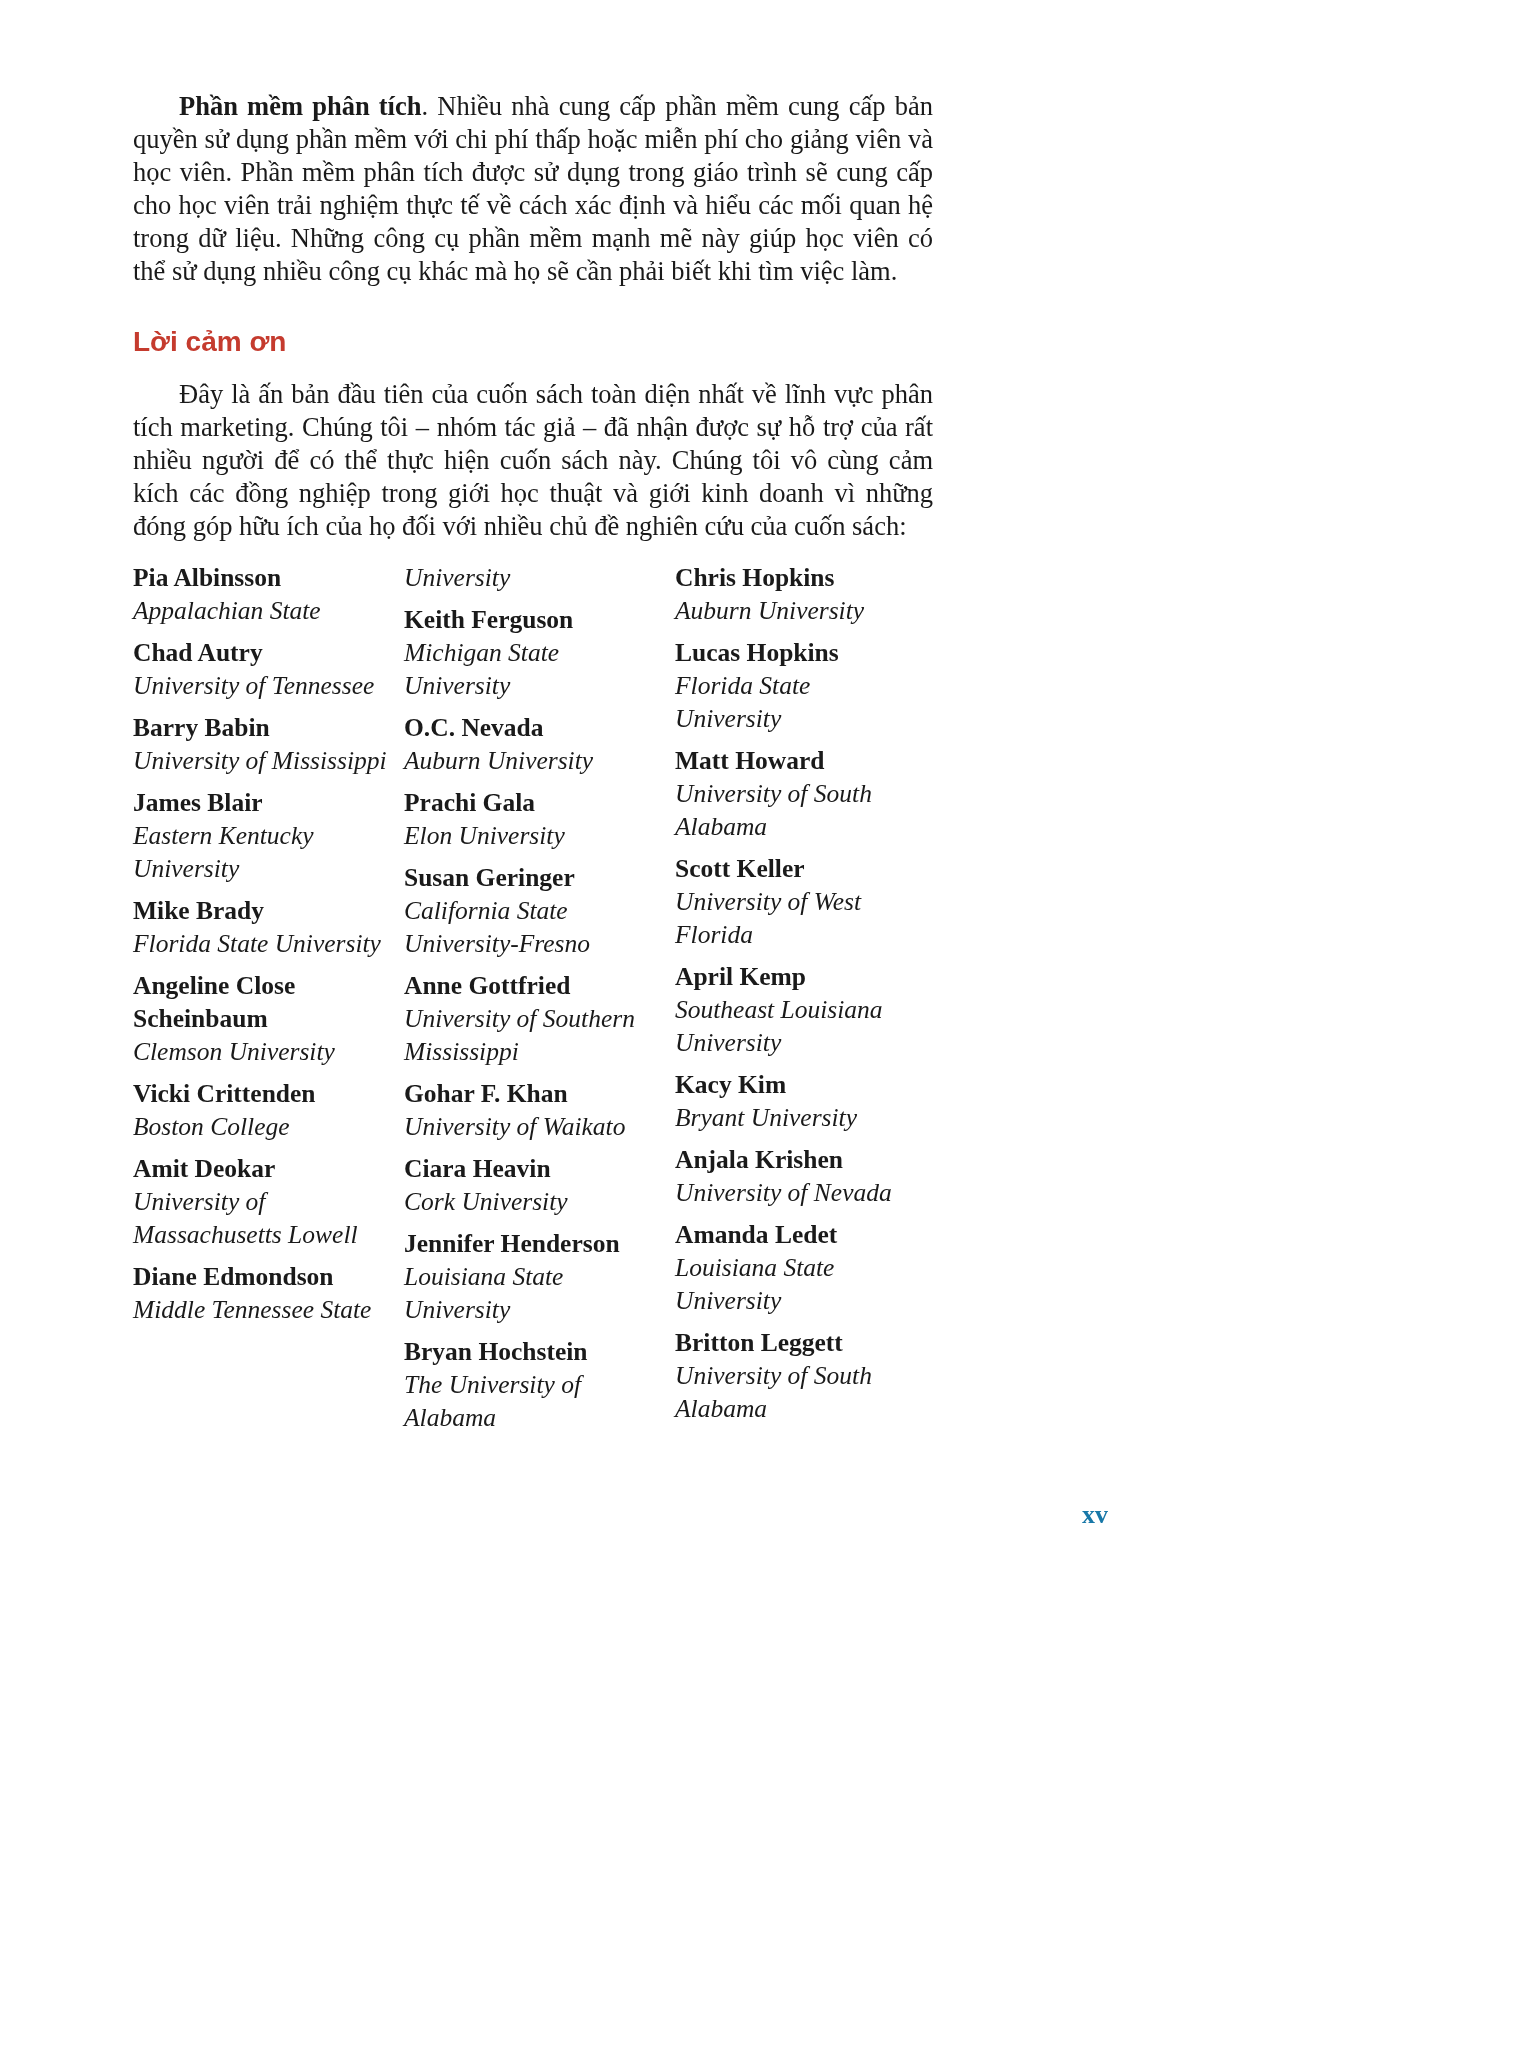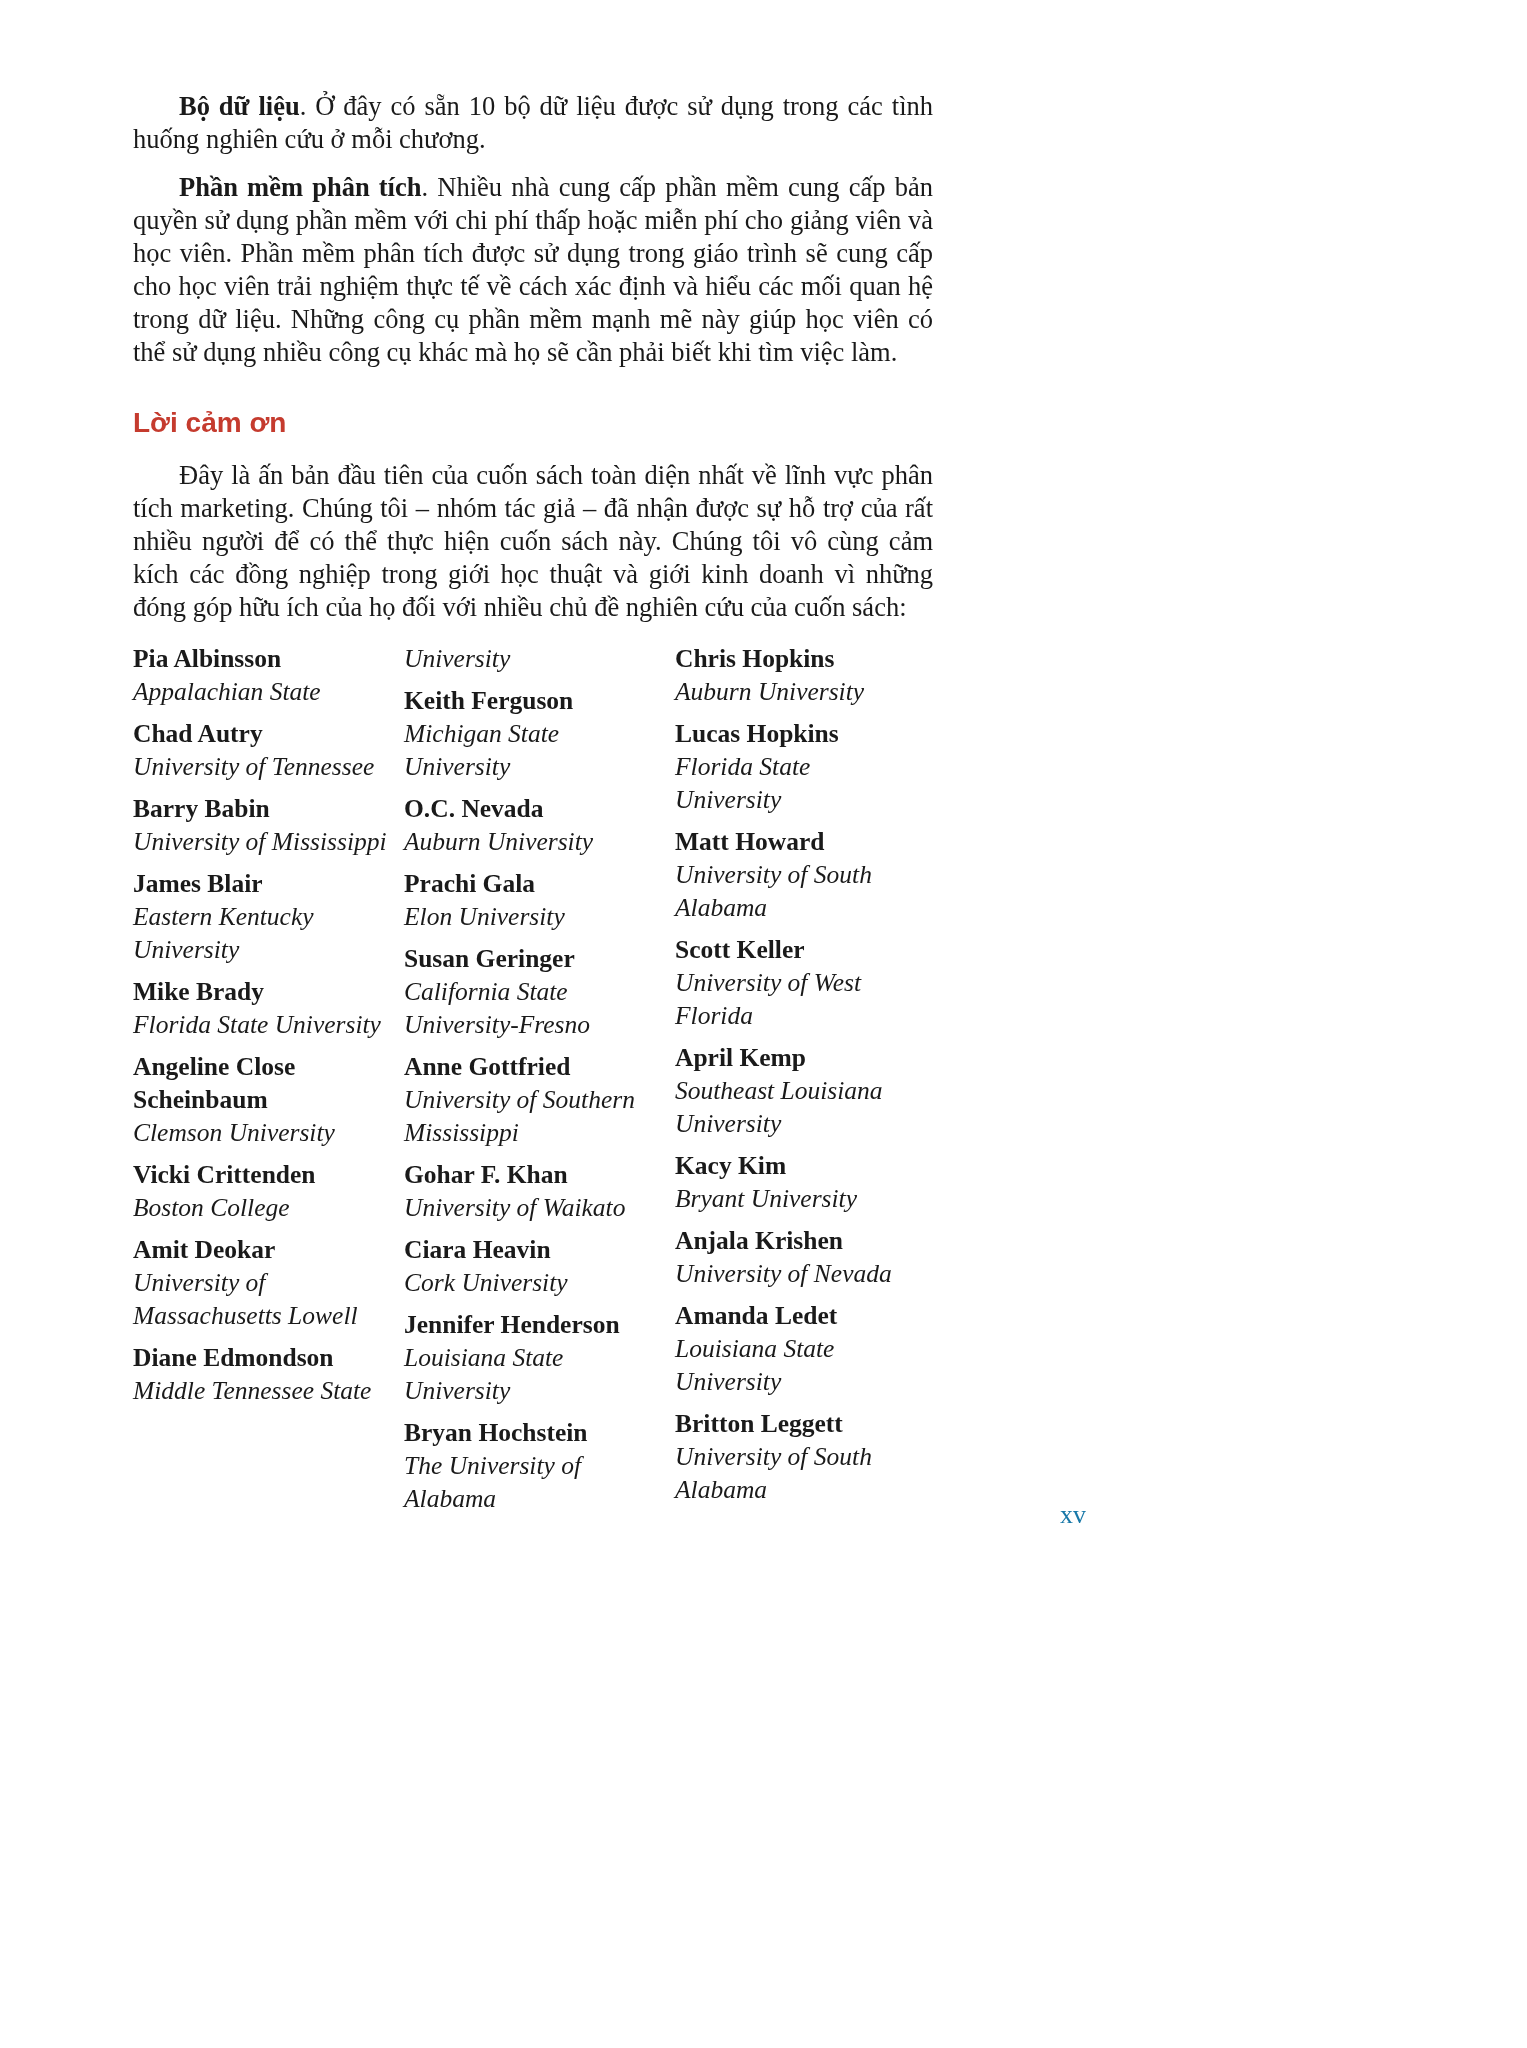--- a/index.html
+++ b/index.html
@@ -49,34 +49,33 @@
     line-height:33px;
     font-weight:bold;
   }
   .entry .affiliation{
     font-size:25.5px;
     line-height:33px;
     font-style:italic;
   }
   .page-number{
     position:absolute;
-    left:1060px;
+    left:1082px;
     top:1500px;
     font-size:26px;
-    font-weight:normal;
+    font-weight:bold;
     color:var(--page_number);
   }
 </style>
 </head>
 <body>
 
 <div class="page">
   <div class="content">
 
-    <p class="para"><span class="lead">Bộ dữ liệu</span><span>. Ở đây có sẵn 10 bộ dữ liệu được sử dụng trong các tình huống nghiên cứu ở mỗi chương.</span></p>
 
     <p class="para"><span class="lead">Phần mềm phân tích</span><span>. Nhiều nhà cung cấp phần mềm cung cấp bản quyền sử dụng phần mềm với chi phí thấp hoặc miễn phí cho giảng viên và học viên. Phần mềm phân tích được sử dụng trong giáo trình sẽ cung cấp cho học viên trải nghiệm thực tế về cách xác định và hiểu các mối quan hệ trong dữ liệu. Những công cụ phần mềm mạnh mẽ này giúp học viên có thể sử dụng nhiều công cụ khác mà họ sẽ cần phải biết khi tìm việc làm.</span></p>
 
     <h2 class="section-heading">Lời cảm ơn</h2>
 
     <p class="para">Đây là ấn bản đầu tiên của cuốn sách toàn diện nhất về lĩnh vực phân tích marketing. Chúng tôi – nhóm tác giả – đã nhận được sự hỗ trợ của rất nhiều người để có thể thực hiện cuốn sách này. Chúng tôi vô cùng cảm kích các đồng nghiệp trong giới học thuật và giới kinh doanh vì những đóng góp hữu ích của họ đối với nhiều chủ đề nghiên cứu của cuốn sách:</p>
 
     <div class="columns">
       <div class="col">
           <div class="entry">

